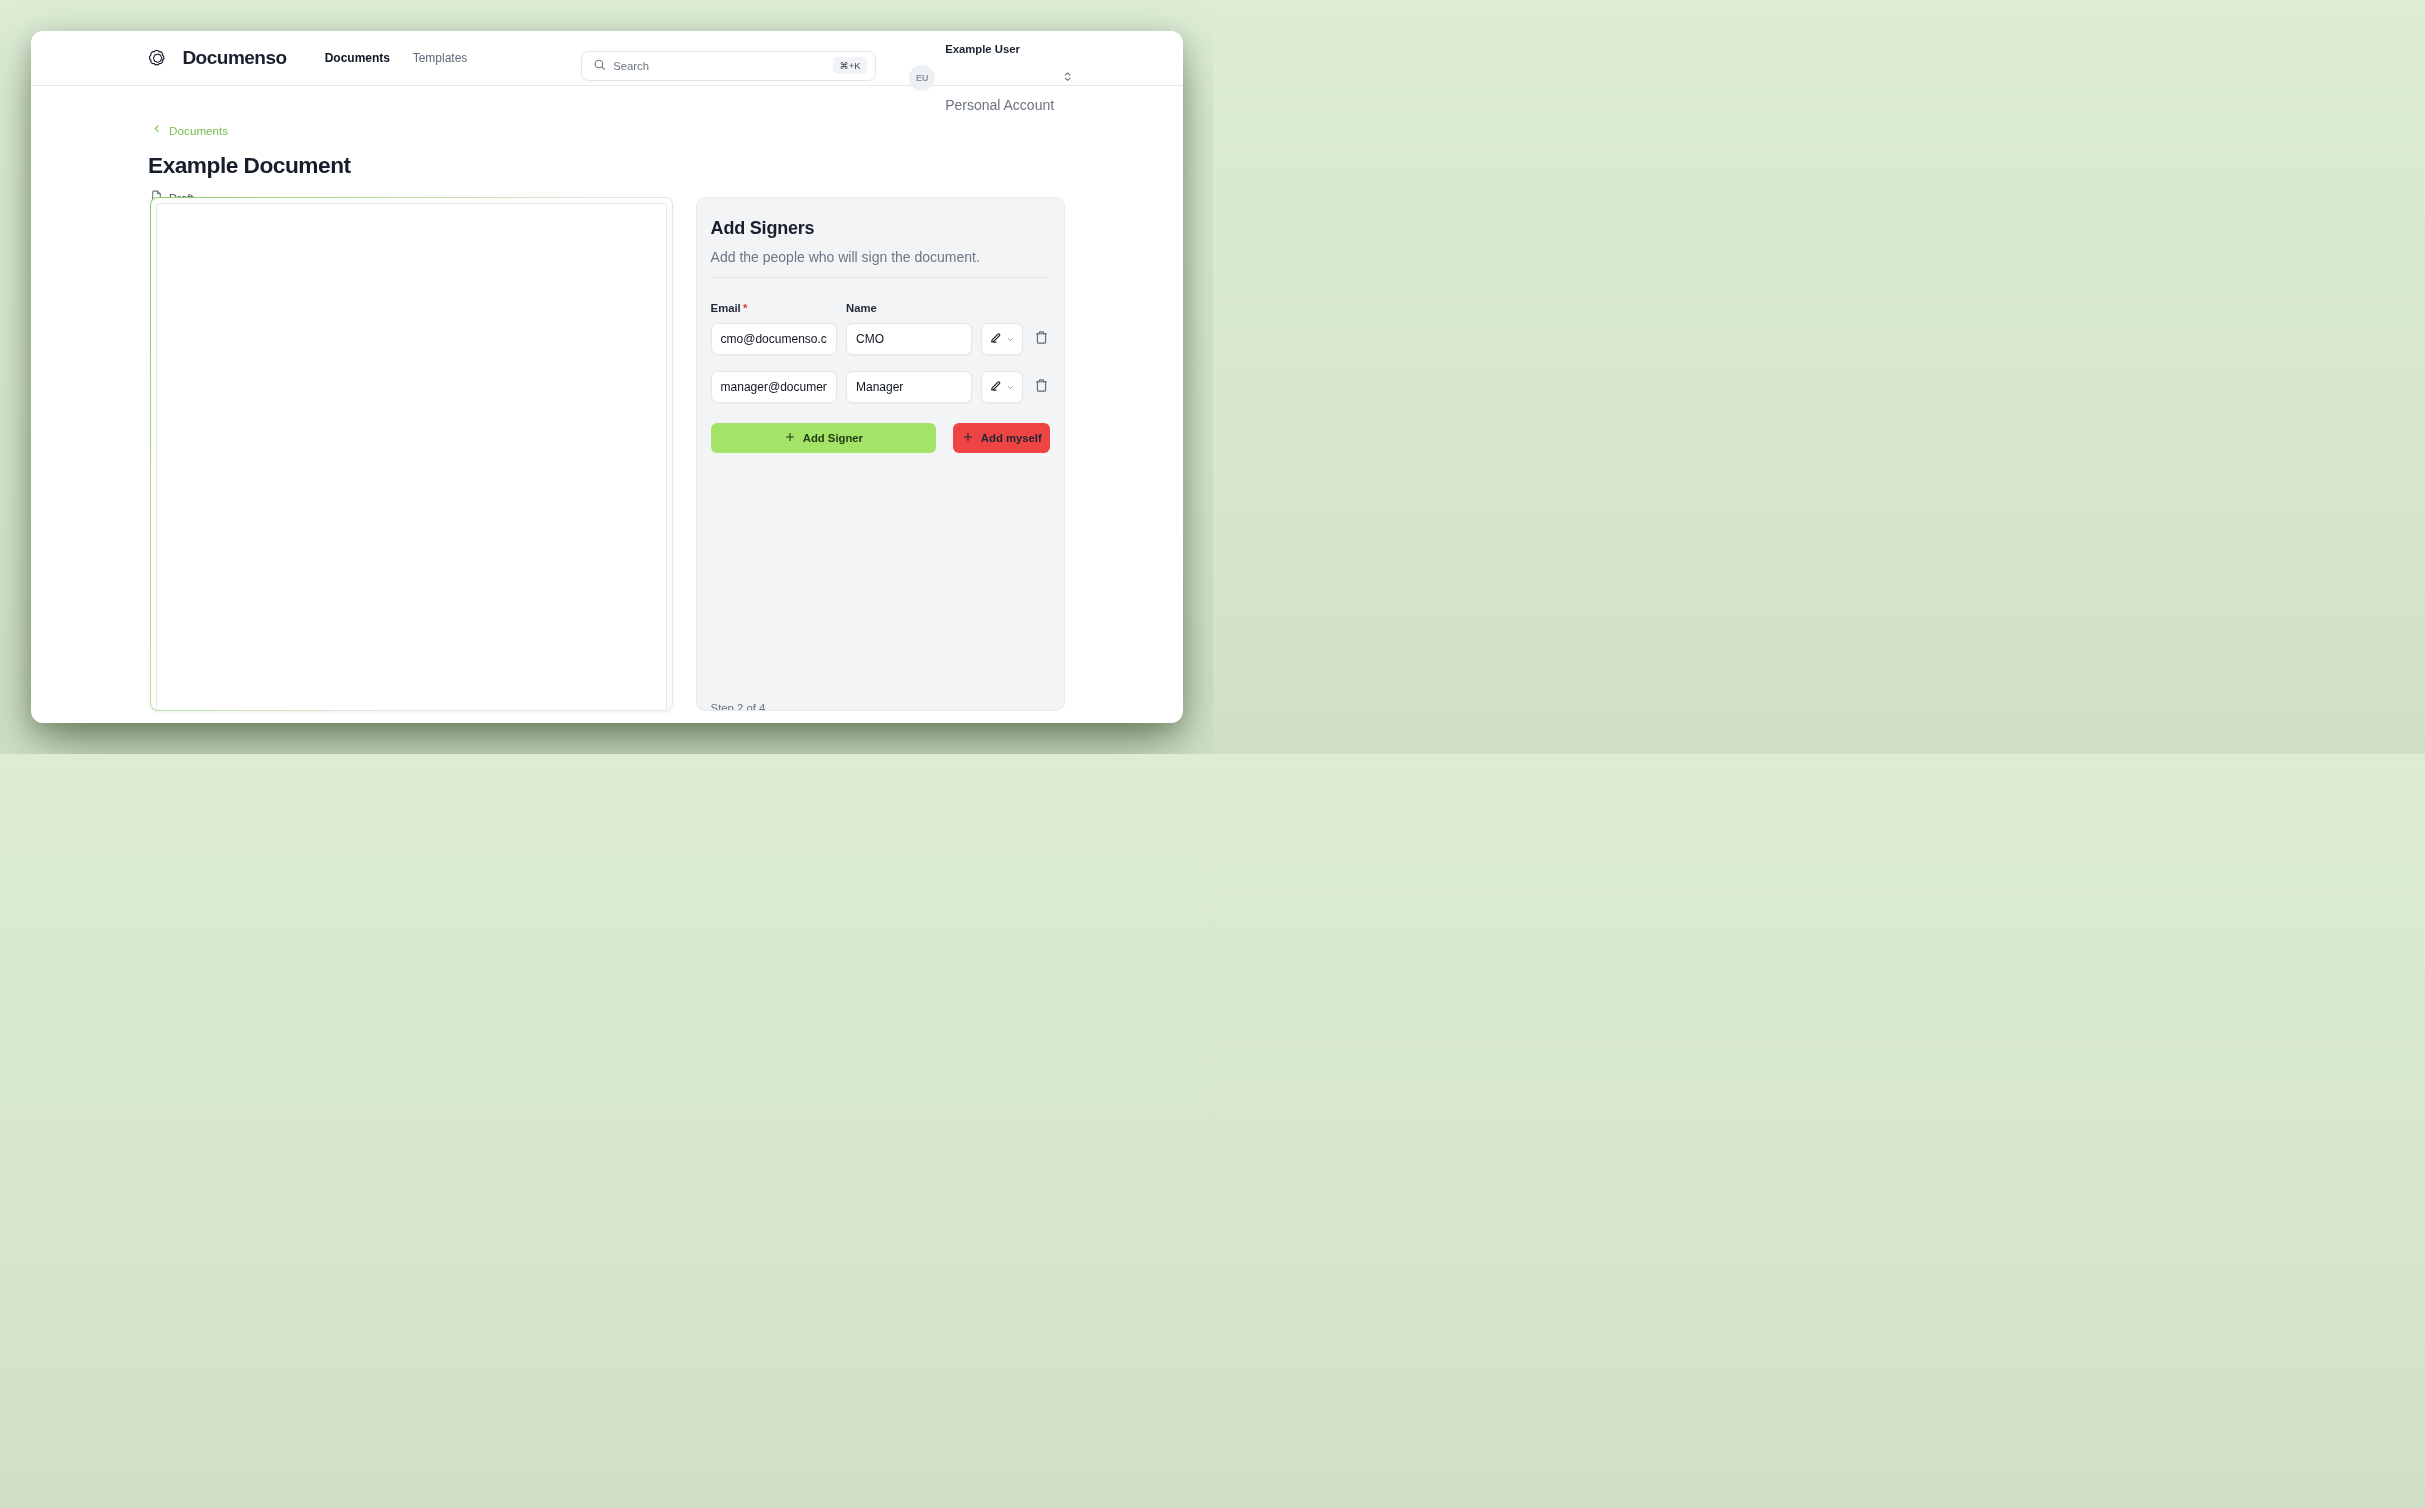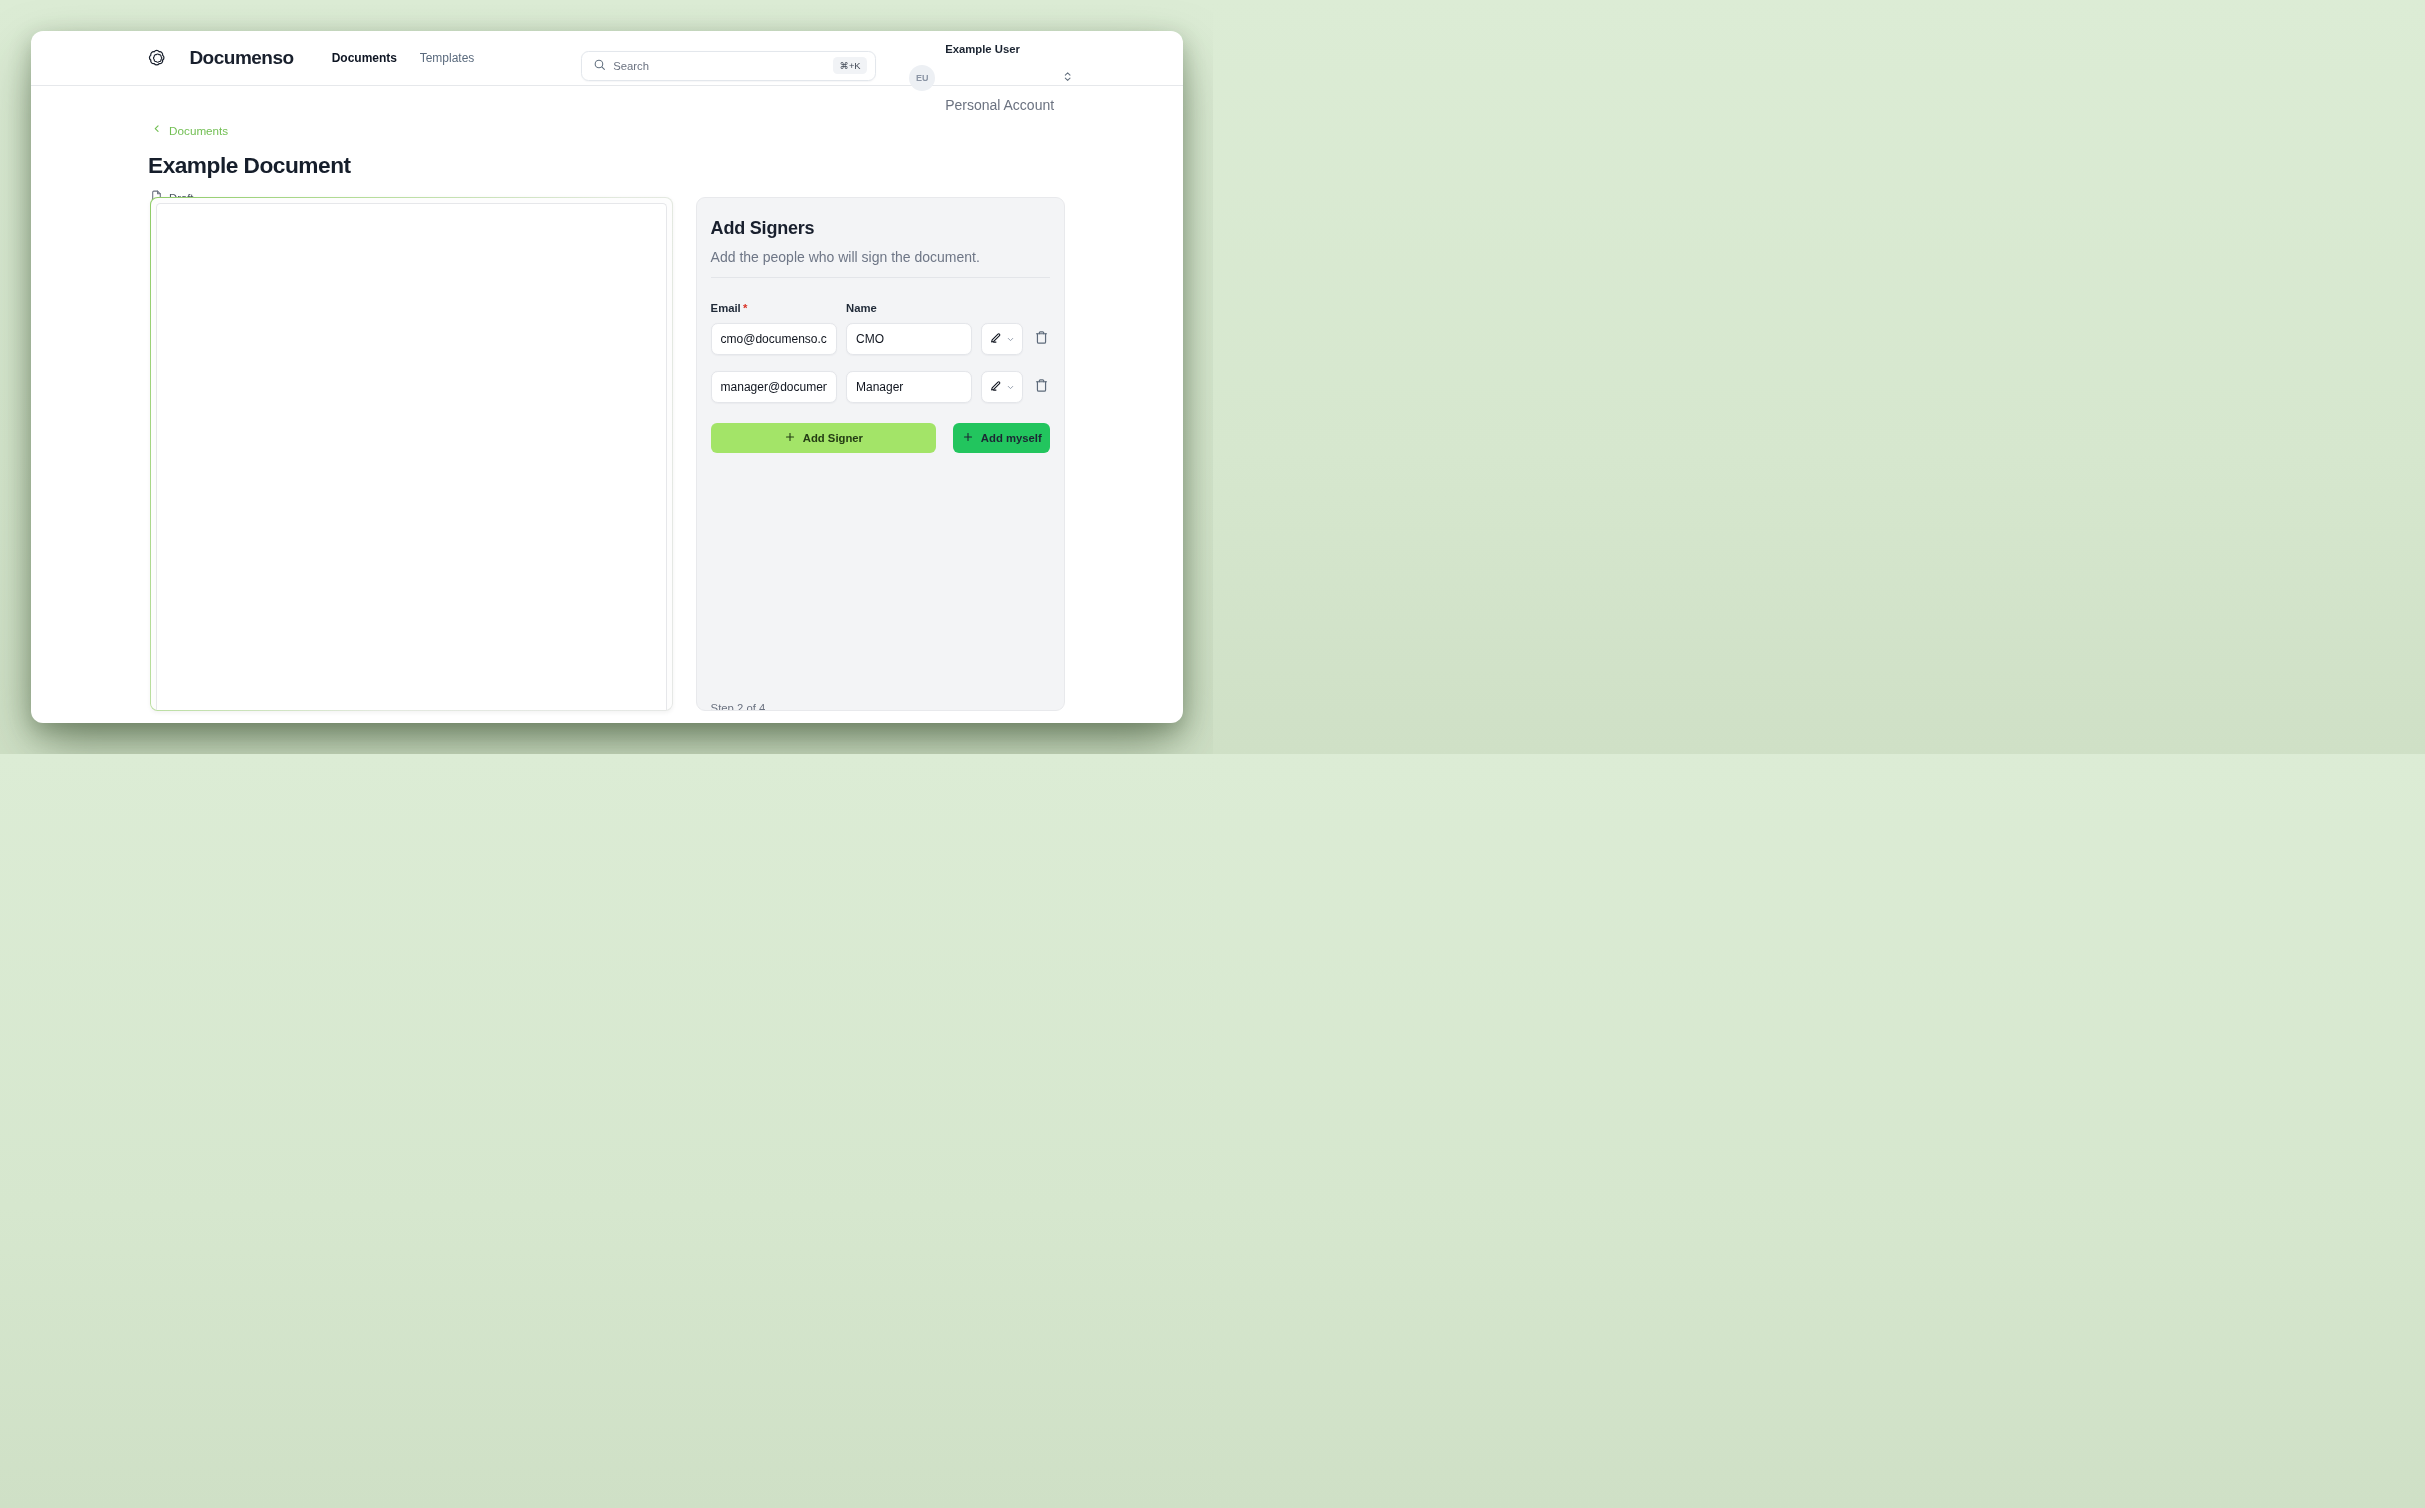--- a/index.html
+++ b/index.html
@@ -14,21 +14,21 @@
     background:#ffffff; border-radius:12px;
     box-shadow:0 22.7px 53px -7.6px rgba(44,66,34,.55), 0 7.6px 21px rgba(44,66,34,.28);
     overflow:hidden;
   }
   
   .header {
     position:absolute; left:0; top:0; right:0; height:55px;
     border-bottom:0.8px solid #e6e8eb;
     display:flex; align-items:center;
   }
-  .brand { display:flex; align-items:center; gap:24px; margin-left:117px; cursor:pointer;justify-content:space-between; }
+  .brand { display:flex; align-items:center; gap:17px; margin-left:117px; cursor:pointer;justify-content:space-between; }
   .brand svg { display:block; }
   .brand-name { font-size:19px; font-weight:700; letter-spacing:-0.5px; color:#19202d; }
   .nav { display:flex; align-items:center; gap:22.7px; margin-left:38px; }
   .nav-link { font-size:12px; font-weight:600; color:#0e1523; cursor:pointer; }
   .nav-link.secondary { color:#5b6b7e; font-weight:500; }
   .search {
     position:absolute; left:550px; top:19.6px; width:295px; height:30px;
     background:#fff; border:0.8px solid #e3e7ec; border-radius:7.6px;
     display:flex; align-items:center; padding:0 7.6px 0 10.6px;
     box-shadow:0 0.8px 1.5px rgba(16,24,40,.04);
@@ -115,21 +115,21 @@
     flex:none; width:18px; height:32px; background:transparent; border:none;
     display:flex; align-items:center; justify-content:center; cursor:pointer;
   }
   .actions { position:absolute; left:0; right:0; top:225px; display:flex; gap:17px; padding:0 13.6px; }
   .btn {
     height:30px; border:none; border-radius:6px; cursor:pointer;
     display:flex; align-items:center; justify-content:center; gap:6.8px;
     font-family:inherit; font-size:11.3px; font-weight:600;
   }
   .btn-primary { flex:1; background:#a3e468; color:#243c14; }
-  .btn-secondary { flex:none; width:97px; background:#22c55e; color:#1c2634; }
+  .btn-secondary { flex:none; width:97px; background:#ef4444; color:#1c2634; }
   .step-indicator { position:absolute; left:13.6px; top:504px; font-size:11.3px; color:#6b7280; white-space:nowrap; }
 </style>
 </head>
 <body>
 
 <div class="card">
 
   <div class="header">
     <div class="brand">
       <span>

